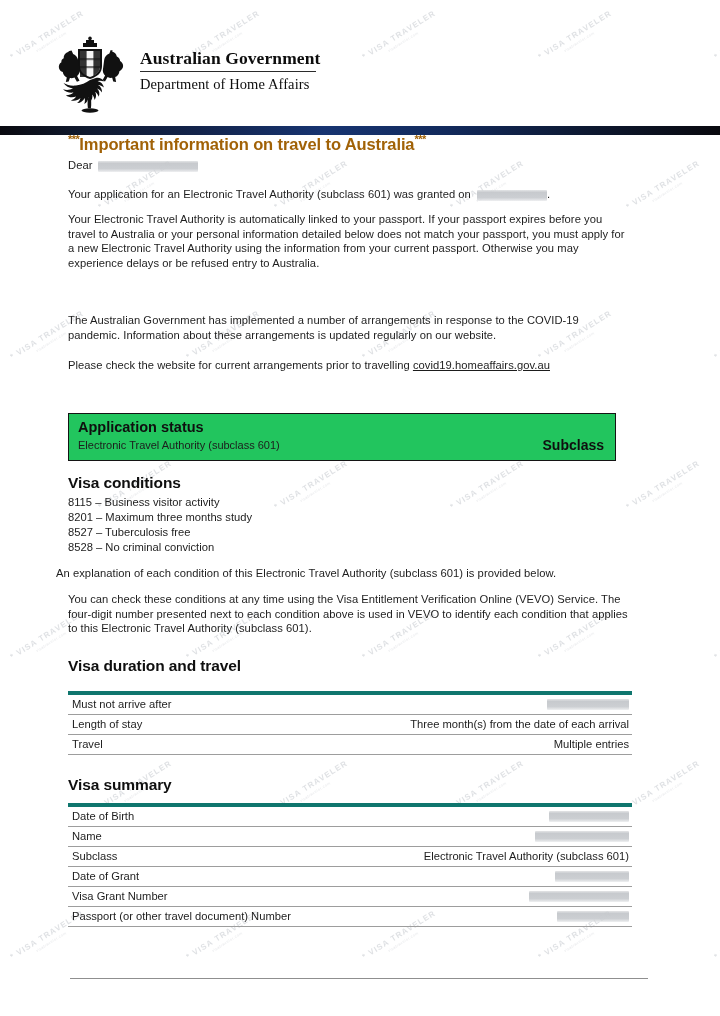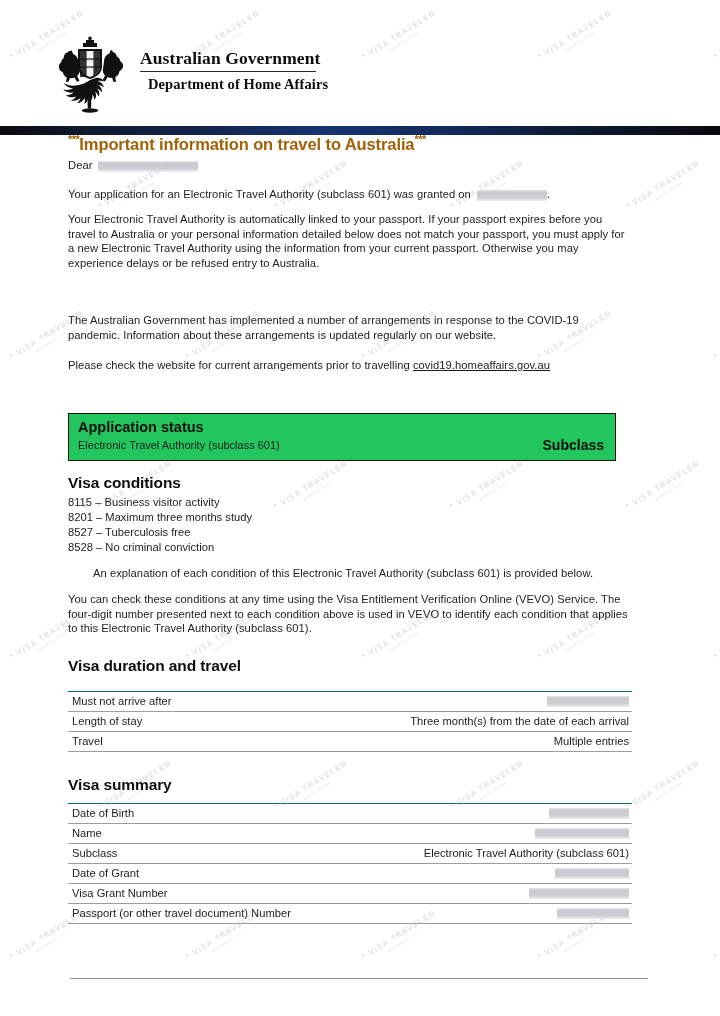--- a/index.html
+++ b/index.html
@@ -84,26 +84,25 @@
     line-height: 1.15;
   }
   #gov-rule {
     margin: 3px 0 4px 0;
     height: 1px;
     background: #2b2b2b;
     width: 176px;
   }
   #dept-line {
     font-family: "Liberation Serif", serif;
-    font-weight: bold;
+    font-weight: normal;
     font-size: 14.5px;
     letter-spacing: 0.1px;
     color: #0d0d0d;
     line-height: 1.15;
-    margin-left: 8px;
   }
 
   #navy-bar {
     position: absolute;
     left: 0;
     top: 126px;
     width: 720px;
     height: 9px;
     background: linear-gradient(to right,
       #0a0a10 0%,
@@ -227,21 +226,21 @@
     font-size: 11.2px;
     color: #1d1d1d;
   }
   .tbl tr { }
   .tbl td {
     padding: 2.5px 2px 3px 4px;
     border-bottom: 1px solid #9d9d9d;
     vertical-align: top;
     line-height: 13.5px;
   }
-  .tbl tr:first-child td { border-top: 1px solid #0f766e; }
+  .tbl tr:first-child td { border-top: 4px solid #0f766e; }
   .tbl td.val {
     text-align: right;
     padding-right: 3px;
     white-space: nowrap;
   }
 
   #bottom-rule {
     position: absolute;
     left: 70px;
     top: 978px;
@@ -375,21 +374,21 @@
 
   <div class="section-h" style="top:474px;">Visa conditions</div>
 
   <div class="cond-list" style="top:495px;">
     <div>8115 – Business visitor activity</div>
     <div>8201 – Maximum three months study</div>
     <div>8527 – Tuberculosis free</div>
     <div>8528 – No criminal conviction</div>
   </div>
 
-  <div class="para" style="left:63px; top:566px; width:560px;text-align:center;">An explanation of each condition of this Electronic Travel Authority (subclass 601) is provided below.</div>
+  <div class="para" style="left:56px; top:566px; width:560px;">An explanation of each condition of this Electronic Travel Authority (subclass 601) is provided below.</div>
 
   <div class="para" style="left:68px; top:592px; width:562px;">You can check these conditions at any time using the Visa Entitlement Verification Online (VEVO) Service. The four-digit number presented next to each condition above is used in VEVO to identify each condition that applies to this Electronic Travel Authority (subclass 601).</div>
 
   <div class="section-h" style="top:657px;">Visa duration and travel</div>
 
   <table class="tbl" style="top:691px;">
     <tbody>
       <tr>
         <td>Must not arrive after</td>
         <td class="val">

